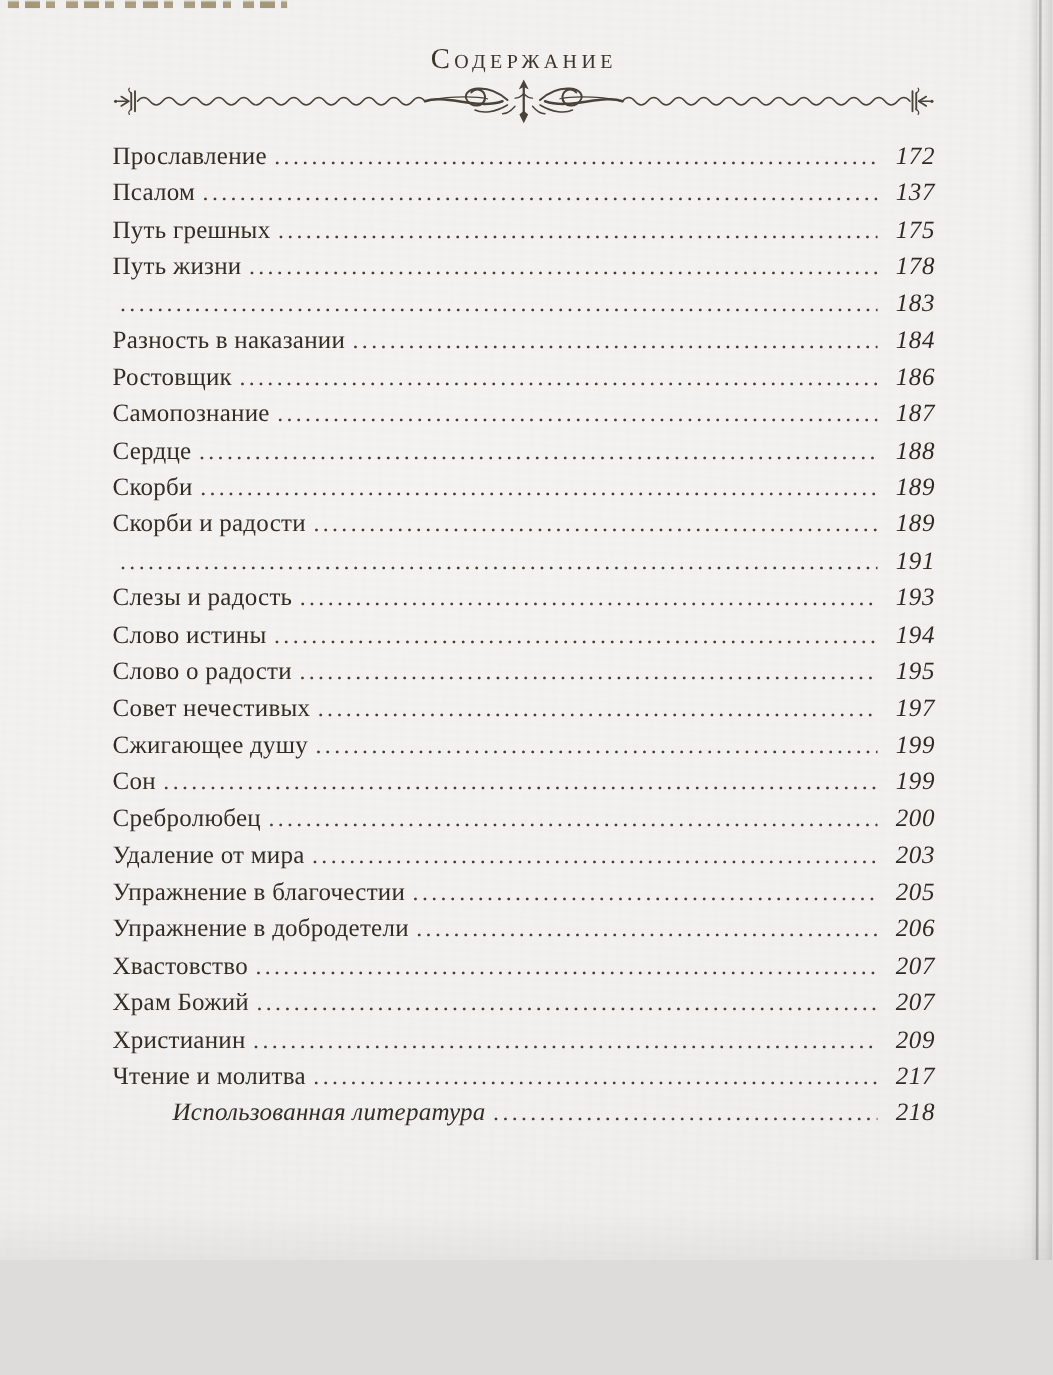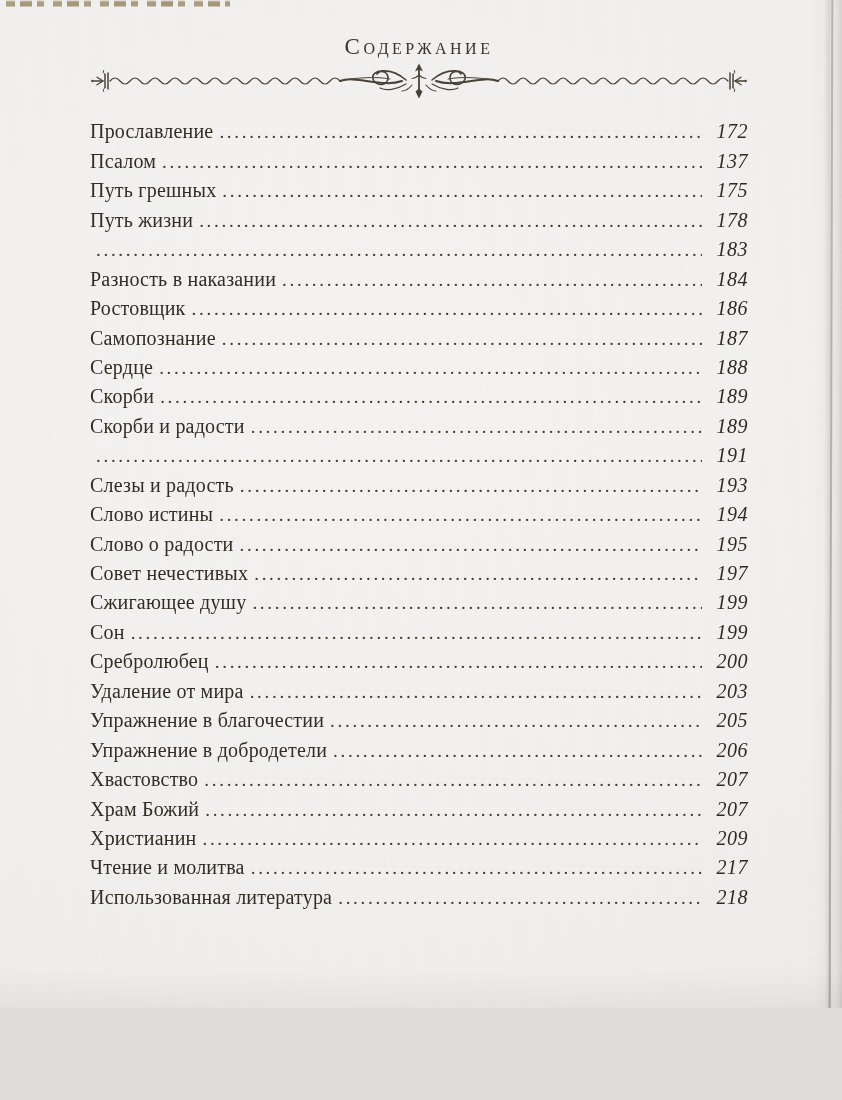--- a/index.html
+++ b/index.html
@@ -60,25 +60,25 @@
     margin:0;text-align:center;font-weight:normal;
     font-size:23px;line-height:26px;letter-spacing:3.5px;
     font-variant:small-caps;text-transform:lowercase;
     color:#3a332b;
   }
   .toc-title::first-letter{text-transform:uppercase;}
   .divider{display:block;margin:2px auto 0 auto;}
 
   .toc-list{margin-top:14px;}
   .row{
-    display:flex;align-items:flex-end;height:29.45px;
+    display:flex;align-items:flex-start;height:29.45px;
     font-size:20px;color:#332c24;
   }
   .row .t{flex:0 0 auto;white-space:nowrap;letter-spacing:0.2px;}
-  .row.italic .t{}
+  .row.italic .t{font-style:italic;margin-left:48px;}
   .row .leader{
     flex:1 1 auto;overflow:hidden;white-space:nowrap;margin:0 2px 0 6px;
   }
   .row .leader::after{
     content:"..........................................................................................................................................................................";
     font-size:19px;letter-spacing:2.7px;color:#453d33;
   }
   .row .p{
     flex:0 0 auto;min-width:44px;text-align:right;letter-spacing:0.5px;color:#2f2922;font-style:italic;
   }

